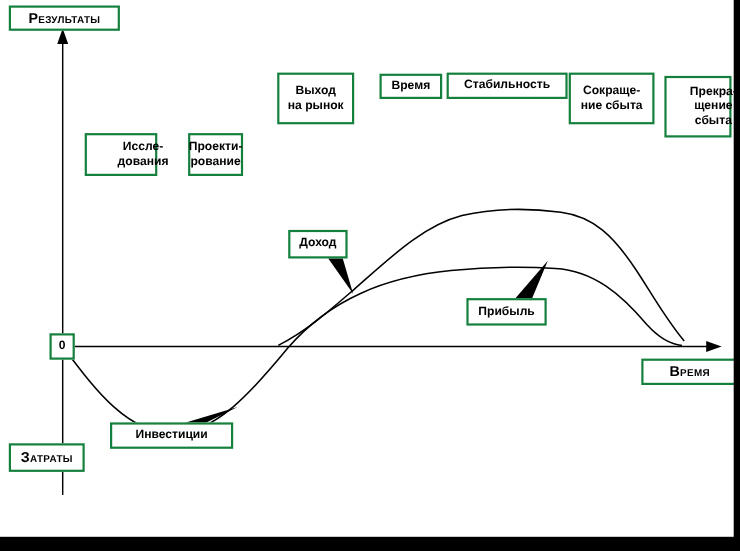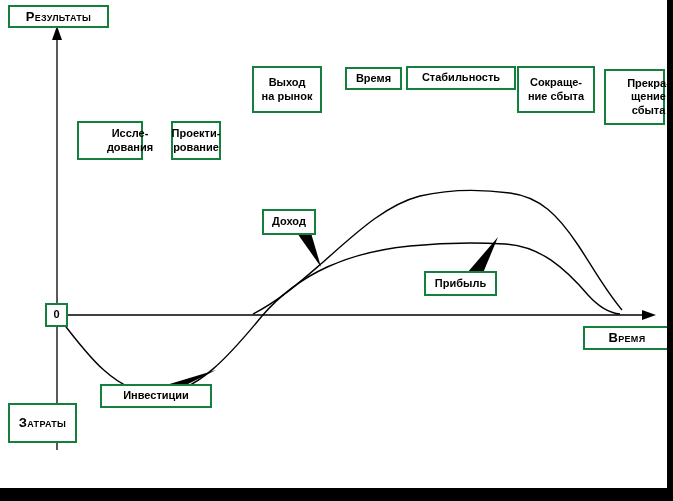--- a/index.html
+++ b/index.html
@@ -71,21 +71,21 @@
              C 540 197, 558 215, 578 245
              C 592 266, 605 290, 622 310" fill="none" stroke="#000" stroke-width="1.4"></path>
 
     <polygon points="297,233 311,233 321,267" fill="#000"></polygon>
     <polygon points="467,273 483,273 498,237" fill="#000"></polygon>
     <polygon points="163,386 184,386 216,370" fill="#000"></polygon>
   </svg>
 
   <div class="box smallcaps" style="left:8px; top:5px; width:101px; height:23px;">Результаты</div>
 
-  <div class="box smallcaps" style="left:8px; top:403px; width:69px; height:40px;">Затраты</div>
+  <div class="box smallcaps" style="left:8px; top:403px; width:69px; height:26px;">Затраты</div>
 
   <div class="box smallcaps" style="left:583px; top:326px; width:88px; height:24px;">Время</div>
 
   <div class="box" style="left:45px; top:303px; width:23px; height:24px;">0</div>
 
 
   <div class="box" style="left:252px; top:66px; width:70px; height:47px;">Выход
 на рынок</div>
 
   <div class="box" style="left:345px; top:67px; width:57px; height:23px;">Время</div>

